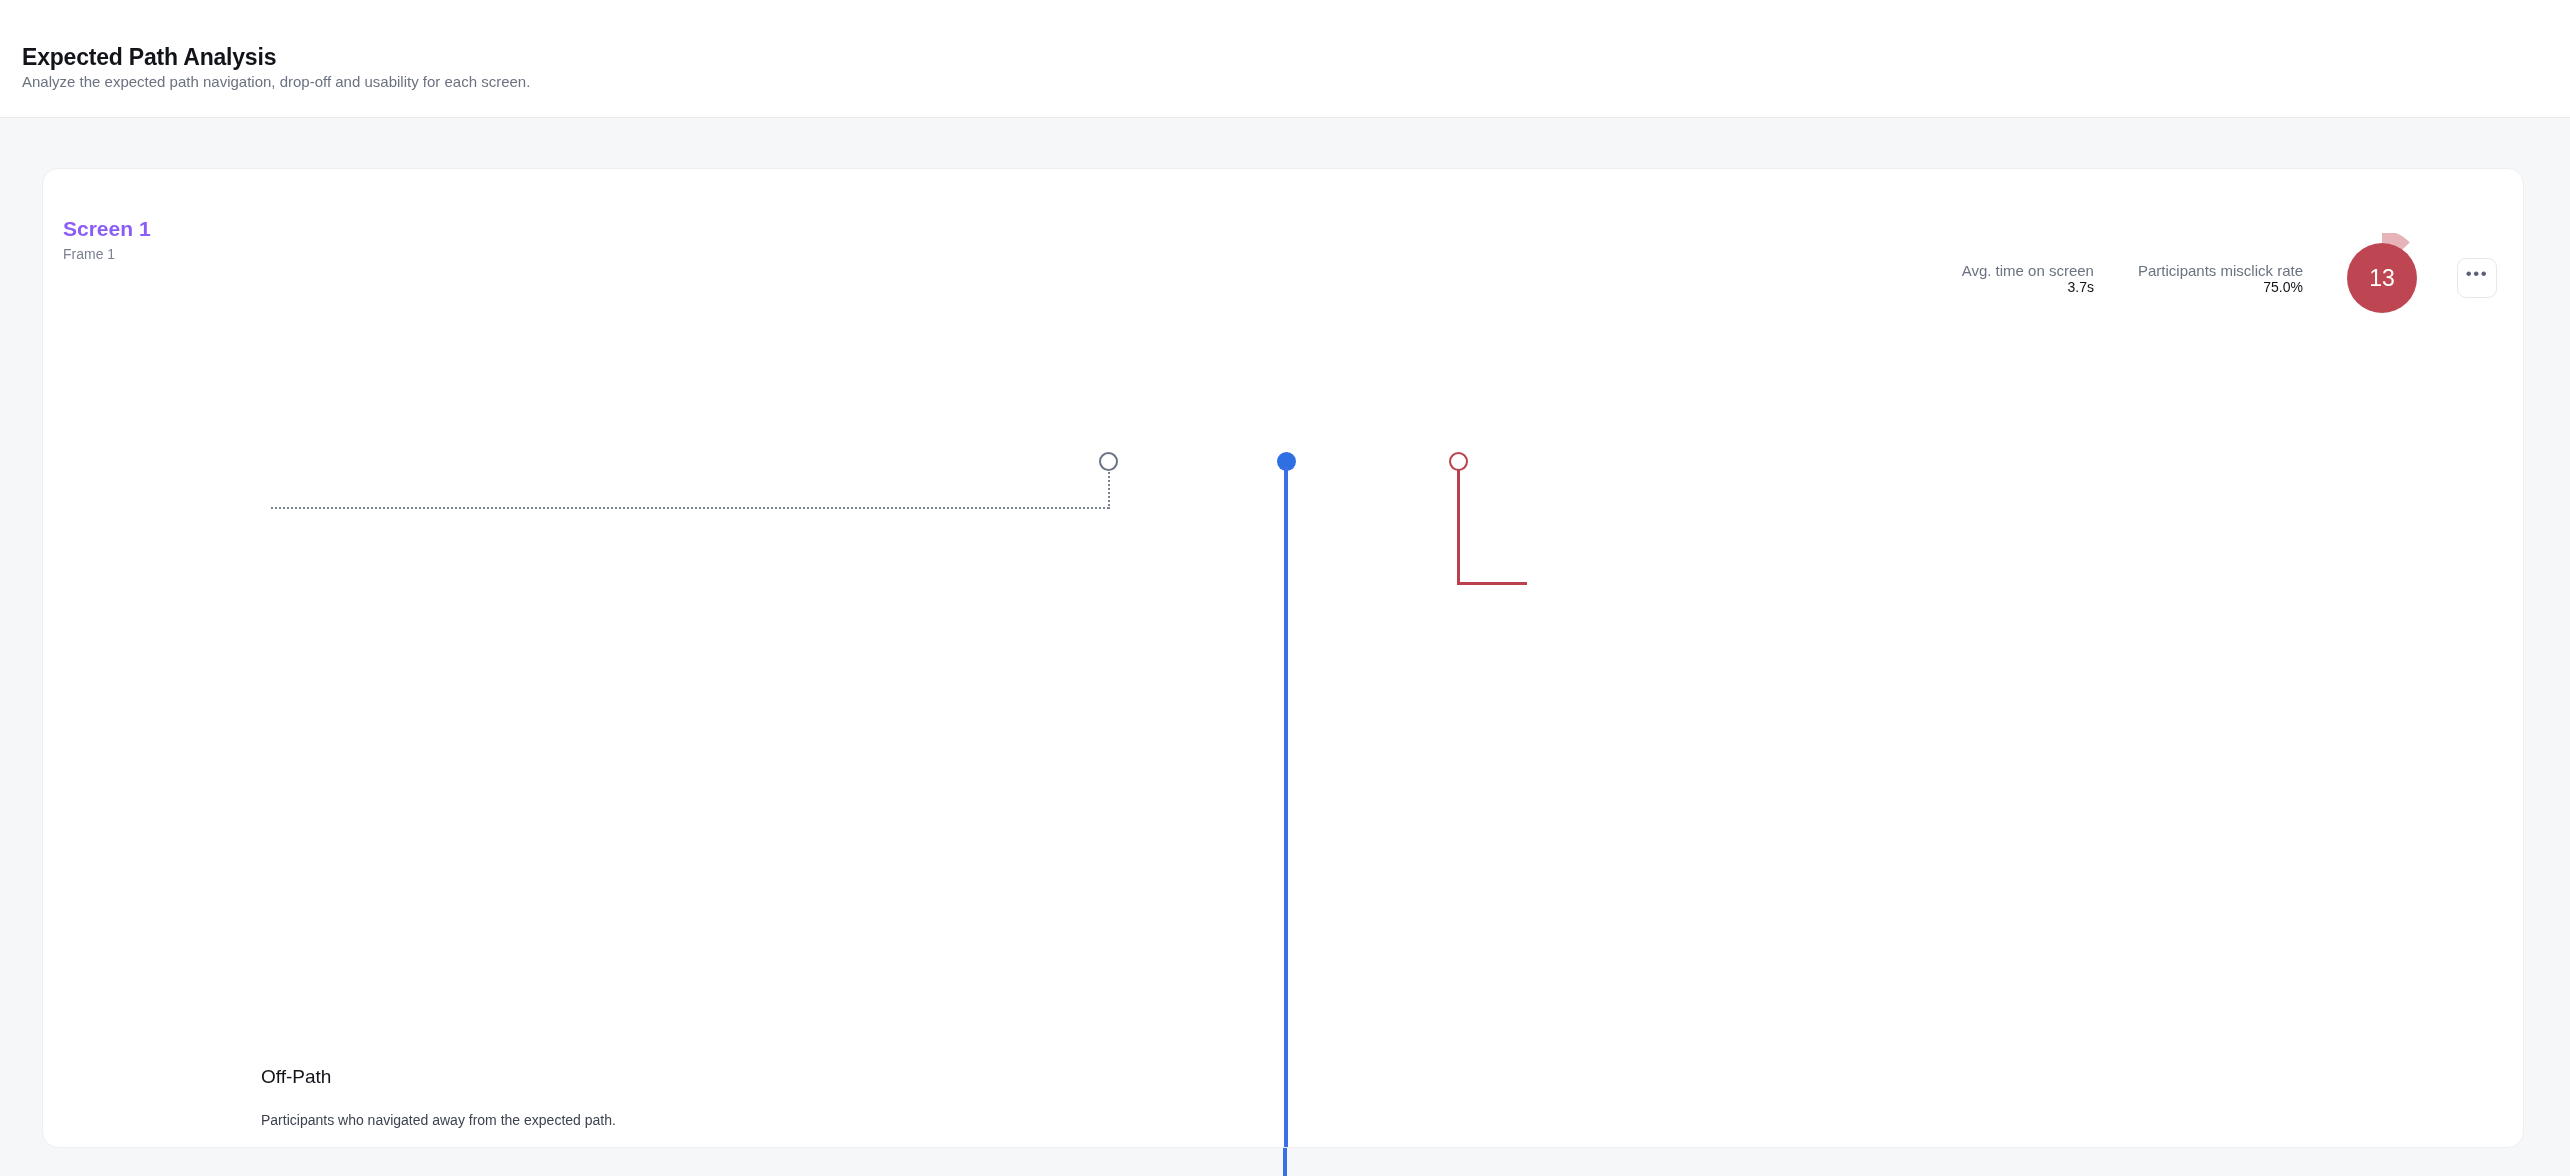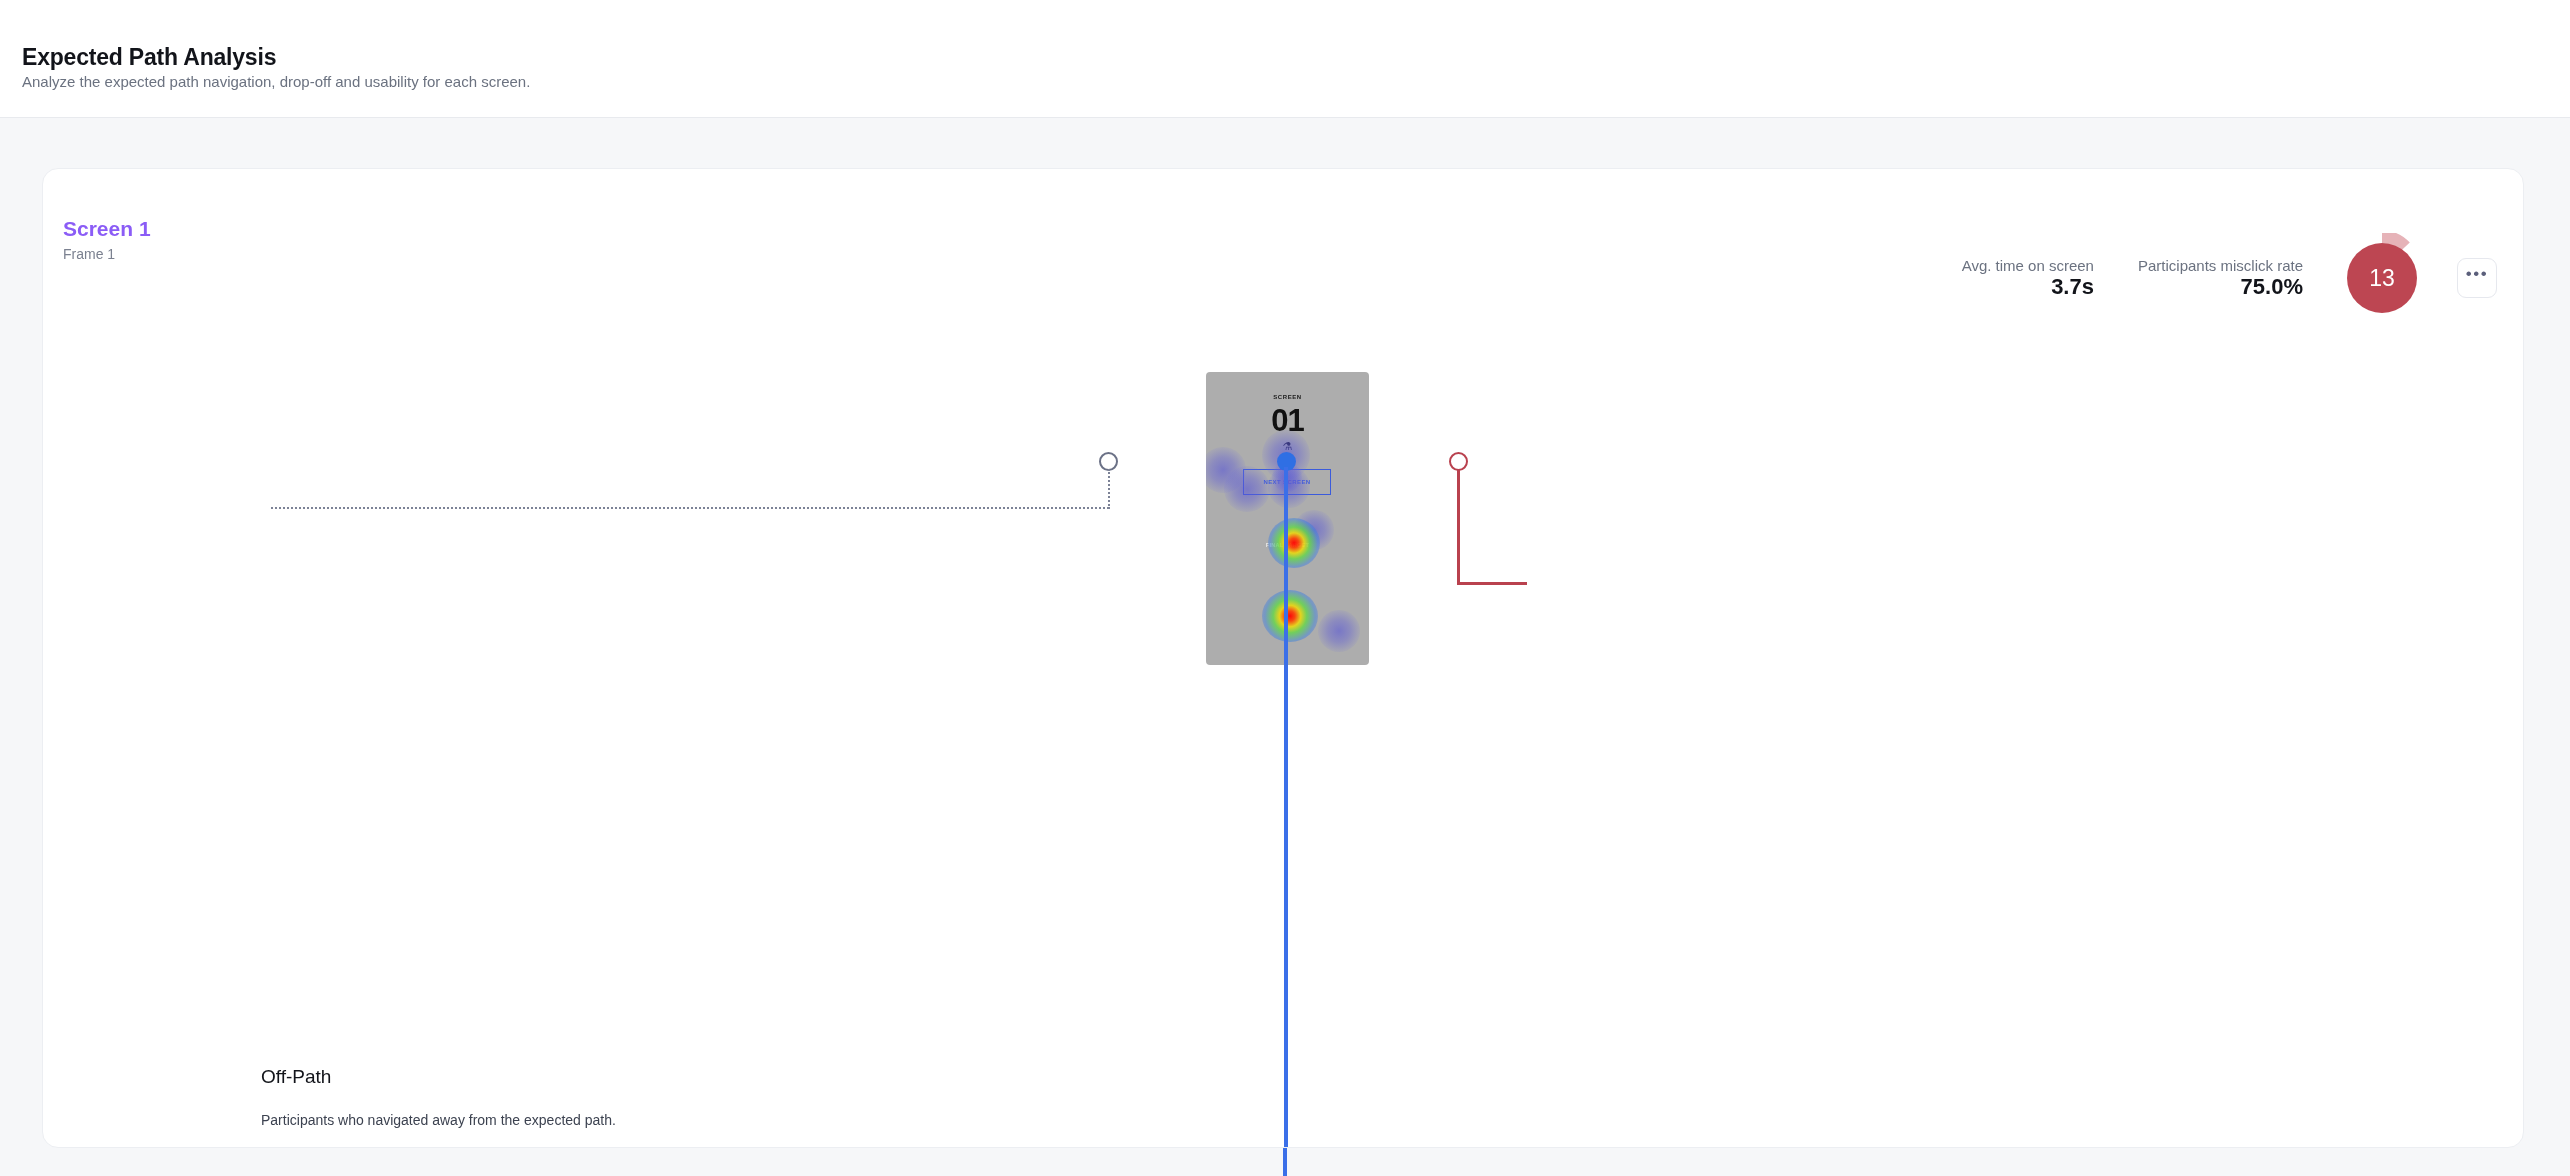--- a/index.html
+++ b/index.html
@@ -60,21 +60,21 @@
     font-size: 21px; font-weight: bold; color: #8b5cf6;
   }
   .card-sub {
     position: absolute; left: 20px; top: 77px;
     font-size: 14px; color: #7b8190;
   }
 
   .metrics { position: absolute; right: 26px; top: 74px; display: flex; align-items: center; }
   .metric { text-align: right; margin-right: 44px; }
   .metric-label { font-size: 15px; color: #6b7280; white-space: nowrap; }
-  .metric-value { font-size: 22px; font-weight: bold; color: #12141a; }
+  .metric-value { font-size: 14px; font-weight: normal; color: #12141a; }
   .score-wrap { position: relative; width: 70px; height: 70px; margin-right: 40px; }
   .score-arc {
     position: absolute; left: 0; top: -10px; width: 70px; height: 70px;
   }
   .score-circle {
     position: absolute; left: 0; top: 0; width: 70px; height: 70px;
     border-radius: 50%; background: #bd4652;
     display: flex; align-items: center; justify-content: center;
     color: #ffffff; font-size: 23px; font-weight: 500;
   }
@@ -168,37 +168,20 @@
       <div class="score-wrap">
         <svg class="score-arc" viewBox="0 0 70 70">
           <path d="M 35 4 A 31 31 0 0 1 58 14" fill="none" stroke="#e6b3b8" stroke-width="13"></path>
         </svg>
         <div class="score-circle">13</div>
       </div>
 
       <div class="more-btn">•••</div>
     </div>
 
-    <div class="phone">
-      <div class="phone-screen-label">SCREEN</div>
-      <div class="phone-number">01</div>
-      <div class="phone-icon">⚗</div>
-      <div class="phone-next">NEXT SCREEN</div>
-      <div class="phone-final">FINAL TARGET</div>
-
-      <div class="blob blob-cool" style="left:-6px; top:75px; width:46px; height:46px;"></div>
-      <div class="blob blob-cool" style="left:18px; top:94px; width:46px; height:46px;"></div>
-      <div class="blob blob-cool" style="left:56px; top:58px; width:48px; height:50px;"></div>
-      <div class="blob blob-cool" style="left:66px; top:90px; width:30px; height:30px;"></div>
-      <div class="blob blob-cool" style="left:62px; top:94px; width:42px; height:42px;"></div>
-      <div class="blob blob-cool" style="left:88px; top:138px; width:40px; height:40px;"></div>
-      <div class="blob blob-hot" style="left:62px; top:146px; width:52px; height:50px;"></div>
-      <div class="blob blob-cool" style="left:112px; top:238px; width:42px; height:42px;"></div>
-      <div class="blob blob-hot" style="left:56px; top:218px; width:56px; height:52px;"></div>
-    </div>
 
     <div class="node node-offpath" style="left:1056px; top:283px;"></div>
     <div class="line line-offpath-v" style="left:1065px; top:300px; height:40px;"></div>
     <div class="line line-offpath-h" style="left:228px; top:338px; width:838px;"></div>
 
     <div class="node node-success" style="left:1234px; top:283px;"></div>
     <div class="line line-success" style="left:1241px; top:298px; width:4px; height:682px;"></div>
 
     <div class="node node-exited" style="left:1406px; top:283px;"></div>
     <div class="line line-exited" style="left:1414px; top:300px; width:3px; height:115px;"></div>

